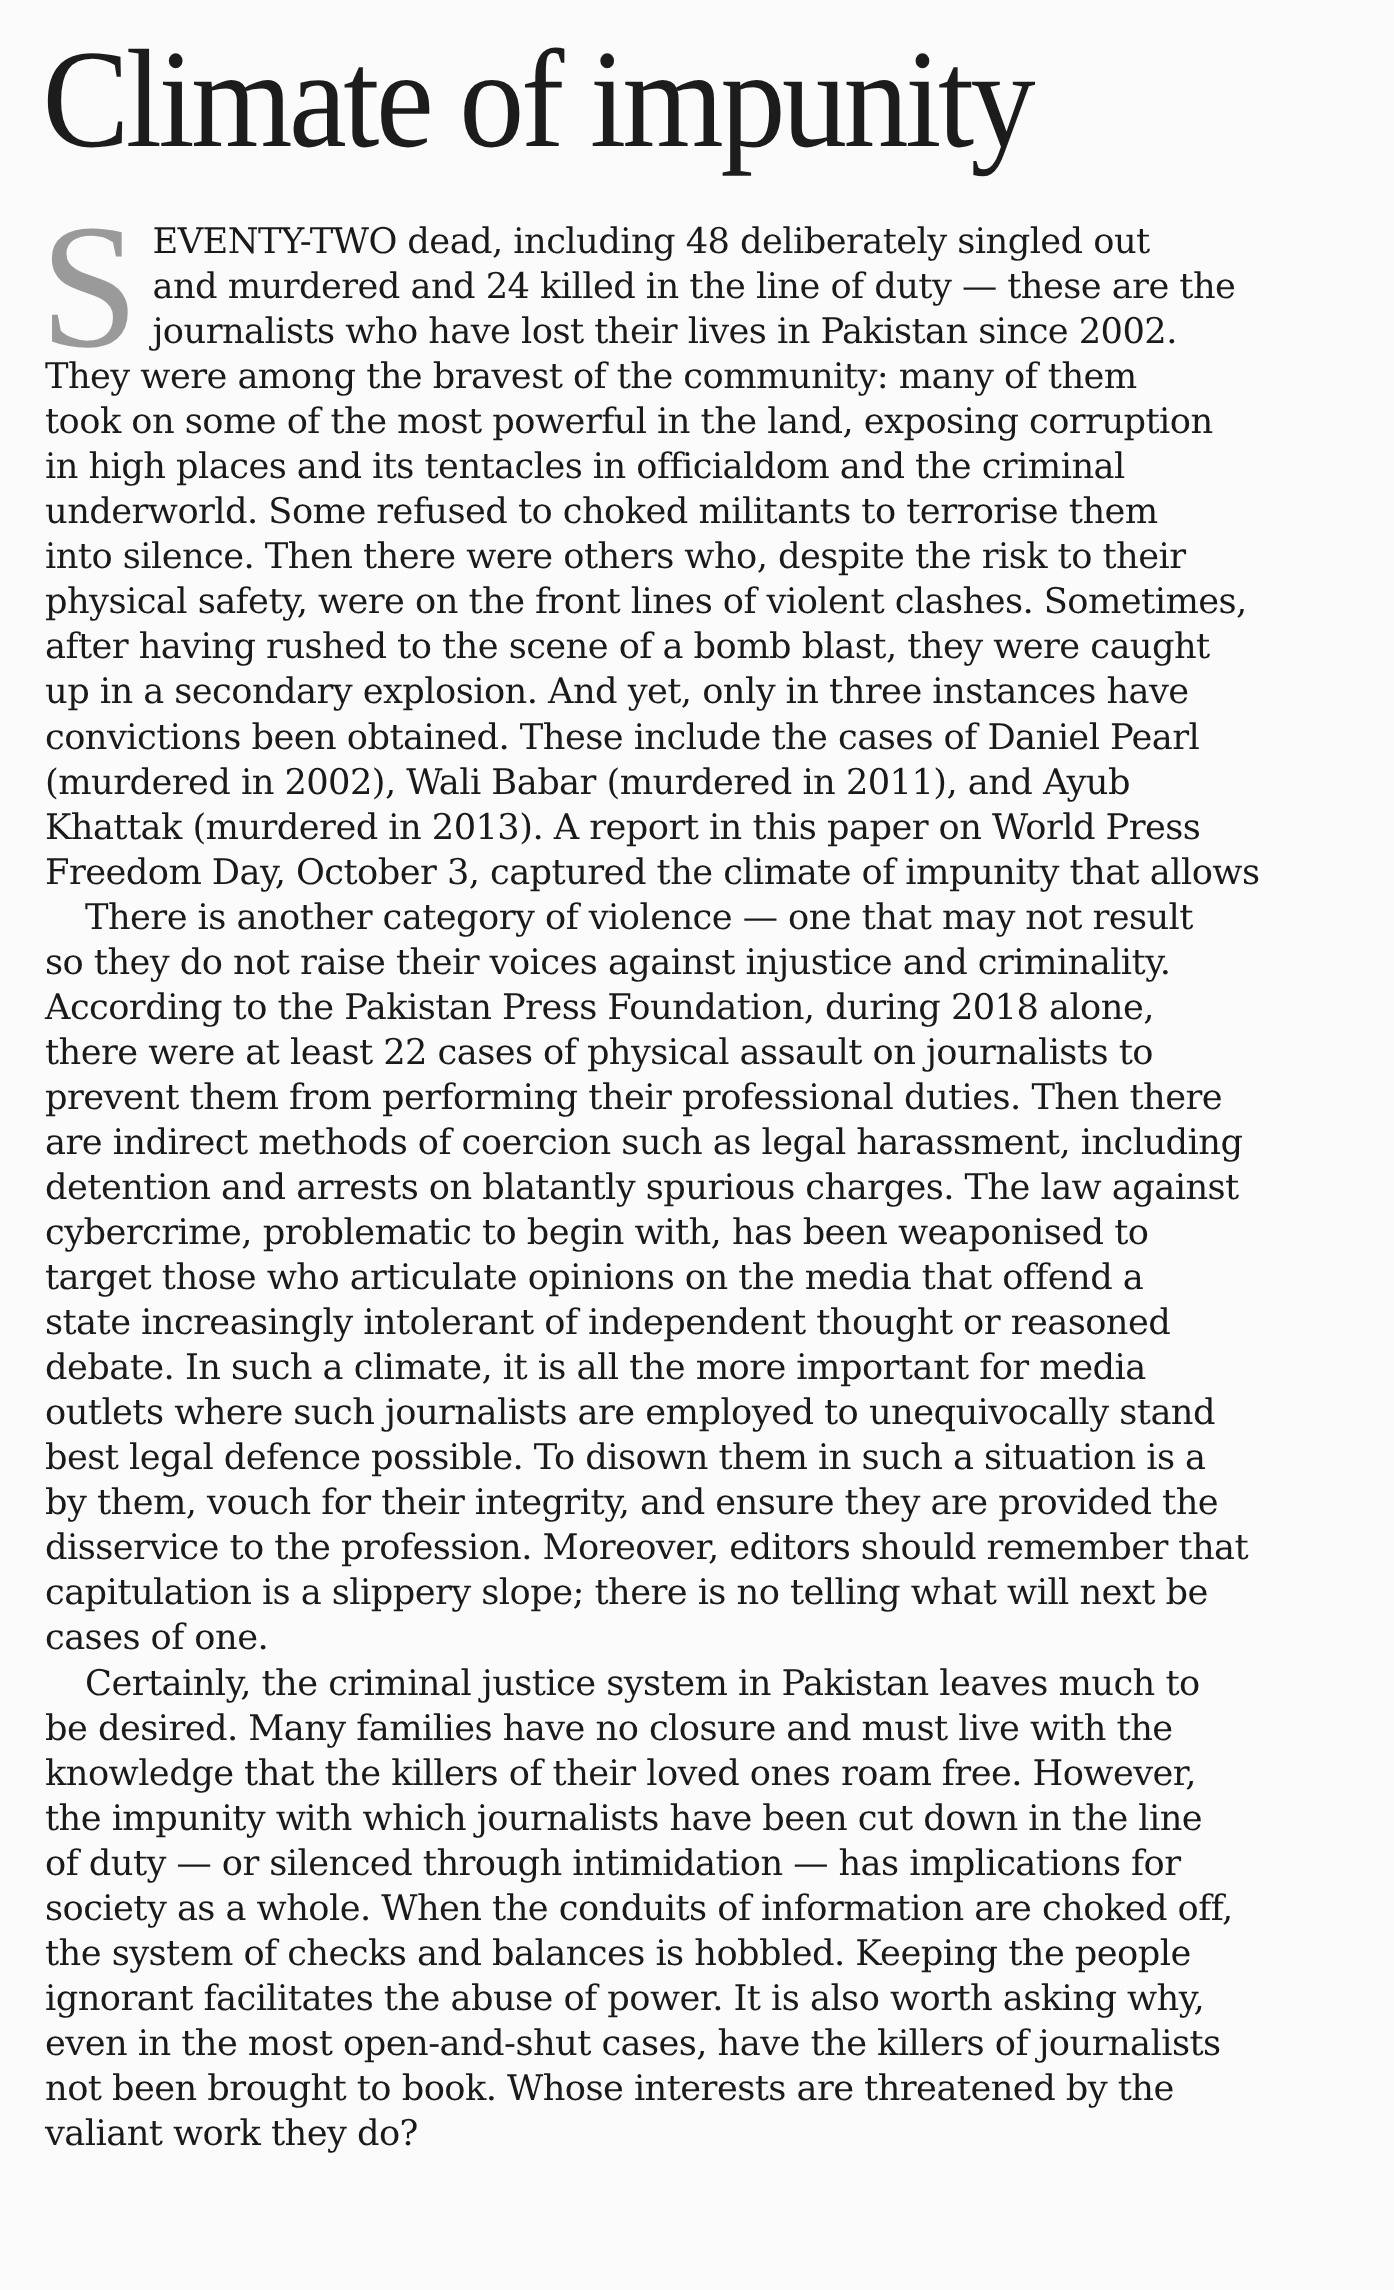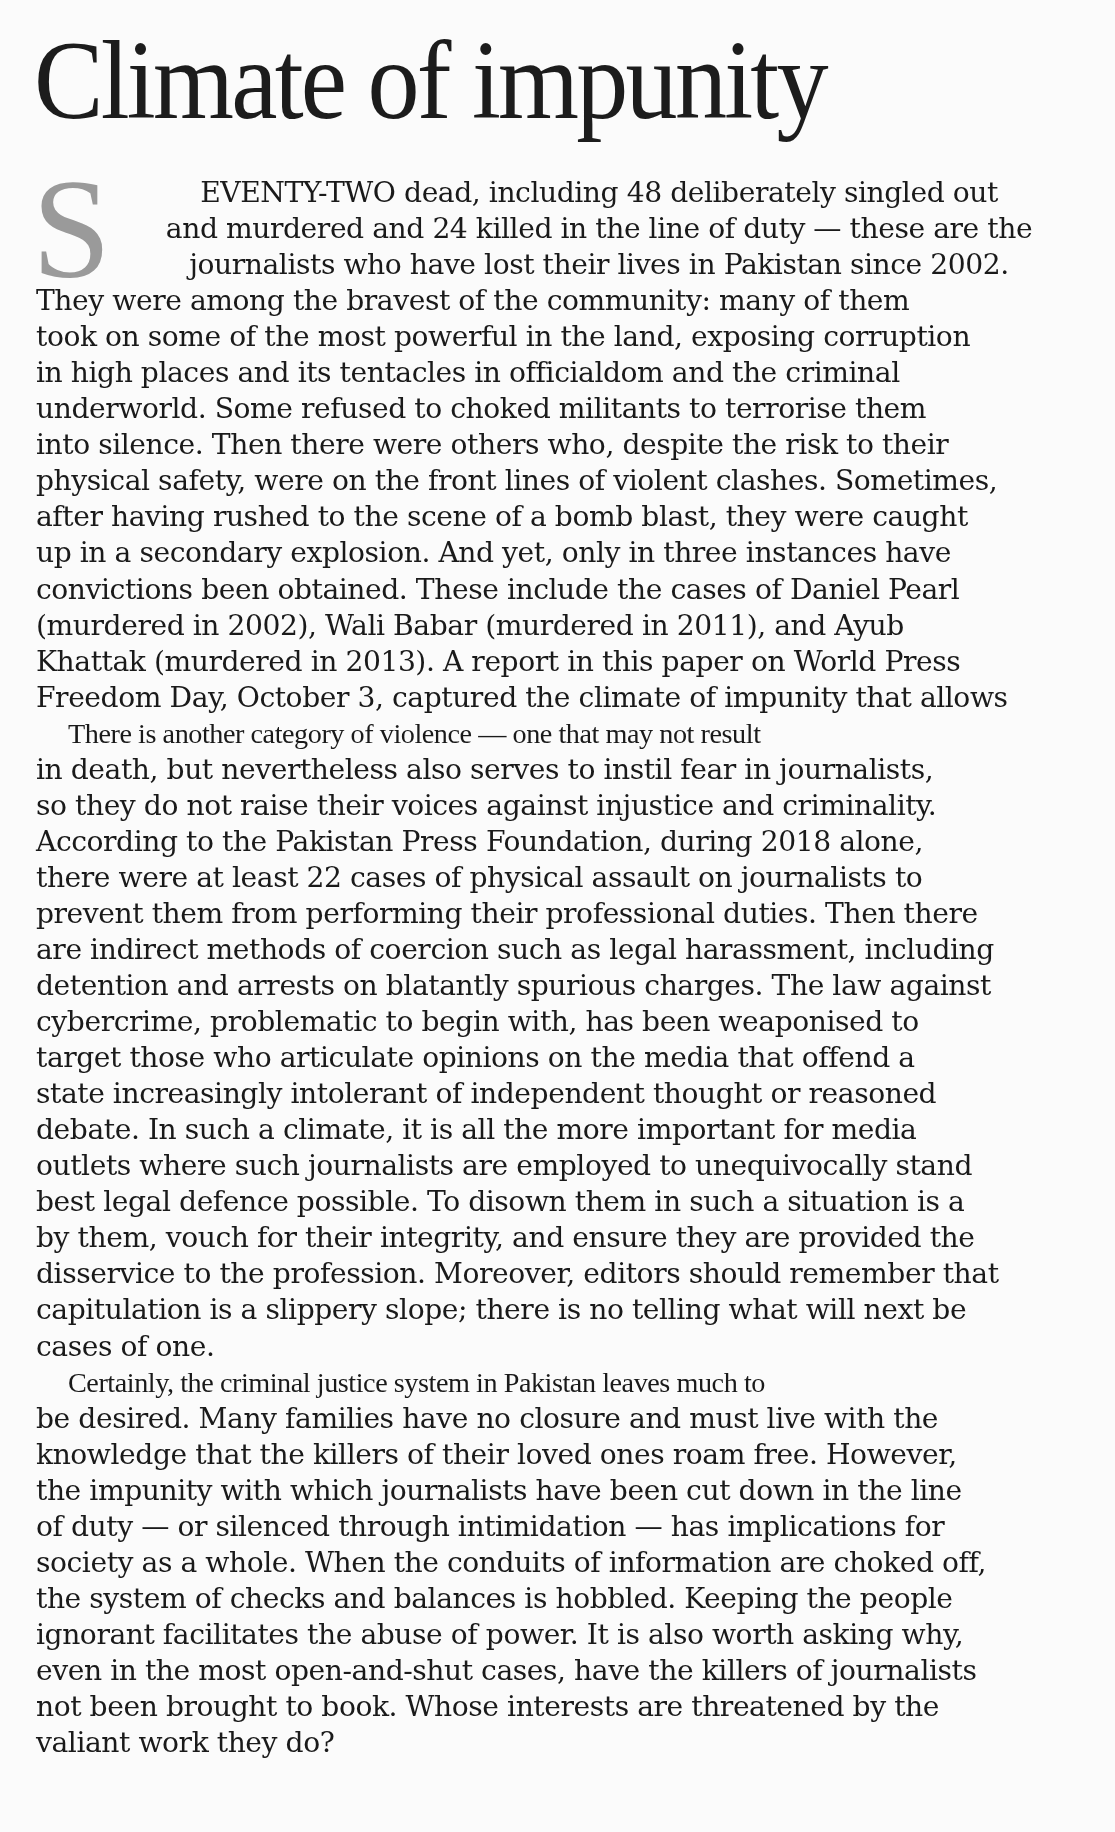--- a/index.html
+++ b/index.html
@@ -35,22 +35,22 @@
       font-size: 28.2px;
       line-height: 36.05px;
       color: #1a1a1a;
       letter-spacing: -0.45px;
     }
     .line {
       display: block;
       white-space: nowrap;
       height: 36.05px;
     }
-    .indent { padding-left: 32px; font-family: Liberation Serif, serif; }
-    .cap-line { padding-left: 86px; text-align: center; }
+    .indent { padding-left: 32px; }
+    .cap-line { padding-left: 86px; }
     .drop-cap {
       position: absolute;
       left: -4px;
       top: -2px;
       font-family: "Liberation Serif", "DejaVu Serif", serif;
       font-size: 142px;
       line-height: 112px;
       color: #9a9a9a;
     }
   </style>
@@ -73,21 +73,20 @@
       <span class="line">physical safety, were on the front lines of violent clashes. Sometimes,</span>
       <span class="line">after having rushed to the scene of a bomb blast, they were caught</span>
       <span class="line">up in a secondary explosion. And yet, only in three instances have</span>
       <span class="line">convictions been obtained. These include the cases of Daniel Pearl</span>
       <span class="line">(murdered in 2002), Wali Babar (murdered in 2011), and Ayub</span>
       <span class="line">Khattak (murdered in 2013). A report in this paper on World Press</span>
       <span class="line">Freedom Day, October 3, captured the climate of impunity that allows</span>
     </div>
   <div class="paragraph">
       <span class="line indent">There is another category of violence — one that may not result</span>
-      <span class="line">in death, but nevertheless also serves to instil fear in journalists,</span>
       <span class="line">so they do not raise their voices against injustice and criminality.</span>
       <span class="line">According to the Pakistan Press Foundation, during 2018 alone,</span>
       <span class="line">there were at least 22 cases of physical assault on journalists to</span>
       <span class="line">prevent them from performing their professional duties. Then there</span>
       <span class="line">are indirect methods of coercion such as legal harassment, including</span>
       <span class="line">detention and arrests on blatantly spurious charges. The law against</span>
       <span class="line">cybercrime, problematic to begin with, has been weaponised to</span>
       <span class="line">target those who articulate opinions on the media that offend a</span>
       <span class="line">state increasingly intolerant of independent thought or reasoned</span>
       <span class="line">debate. In such a climate, it is all the more important for media</span>

